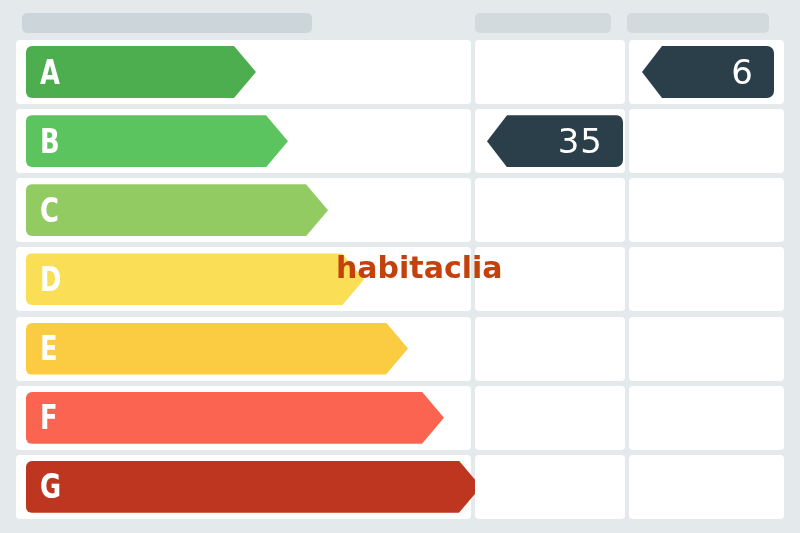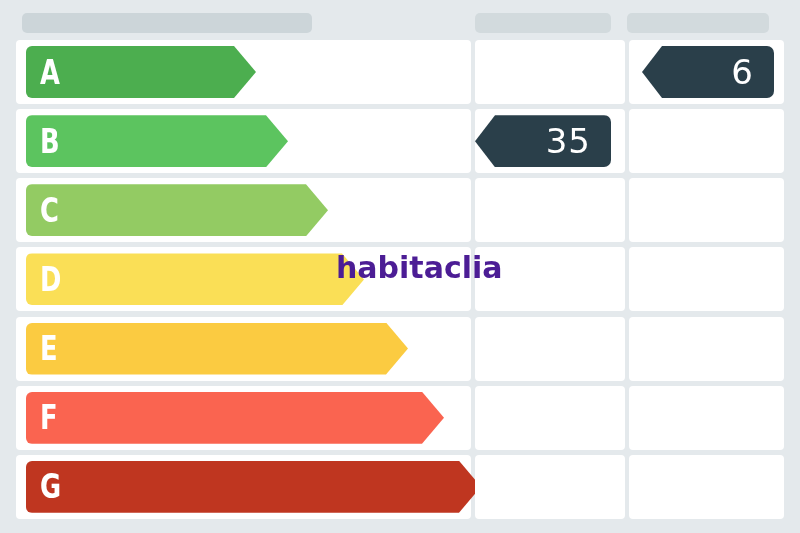--- a/index.html
+++ b/index.html
@@ -101,21 +101,21 @@
     letter-spacing:1px;
   }
 
   
   .watermark{
     position:absolute;
     left:330px; top:250px;
     font-family:"DejaVu Sans", sans-serif;
     font-size:30px;
     font-weight:bold;
-    color:#4c1d95;
+    color:#c2410c;
     letter-spacing:0px;
     pointer-events:none;
     user-select:none;
   }
 </style>
 </head>
 <body>
 
 <div class="card">
 
@@ -139,21 +139,21 @@
           </div>
         </div>
       </div>
       <div class="row">
         <div class="cell c1">
           <div class="bar" style="width: 262px; background: rgb(92, 196, 95);">
             <span class="letter">B</span>
           </div>
         </div>
         <div class="cell c2">
-          <div class="badge" style="left: 0px; width: 136px;">
+          <div class="badge" style="left: 12px; width: 136px;">
             <span class="val">35</span>
           </div>
         </div>
         <div class="cell c3"></div>
       </div>
       <div class="row">
         <div class="cell c1">
           <div class="bar" style="width: 302px; background: rgb(147, 203, 99);">
             <span class="letter">C</span>
           </div>

